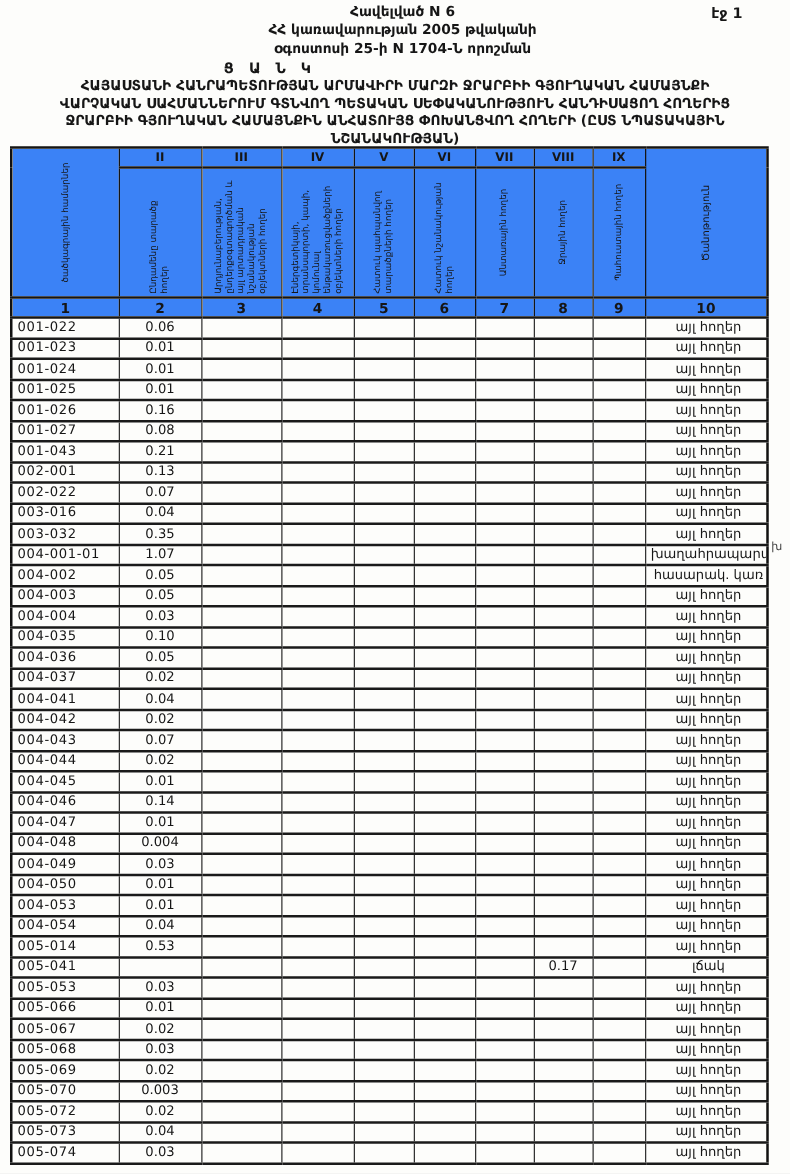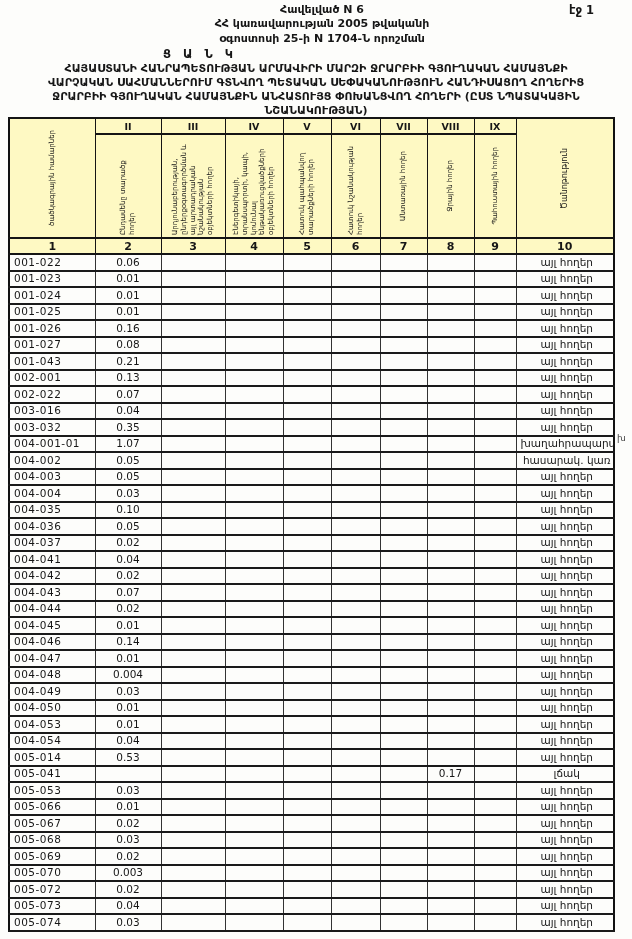--- a/index.html
+++ b/index.html
@@ -4,30 +4,30 @@
 <style>
   html,body { margin:0; padding:0; background:#e8e8e8; }
   .page {
     position:relative; width:632px; height:939px; margin:0 auto;
     background:#fdfdfb; color:#161616;
     font-family:"DejaVu Sans", sans-serif;
     overflow:hidden;
   }
   .appendix { padding-top:3px; text-align:center; font-weight:bold; font-size:11px; line-height:1.3;padding-left:12px; }
   .page-num { position:absolute; top:3px; right:38px; font-weight:bold; font-size:11.5px; }
-  .list-heading { width:400px; text-align:center; font-weight:bold; font-size:11.5px; letter-spacing:4px; margin-top:1px; }
+  .list-heading { width:400px; text-align:center; font-weight:bold; font-size:11.5px; letter-spacing:4px; margin-top:1px;padding-left:16px; }
   .doc-title { text-align:center; font-weight:bold; font-size:11px; line-height:1.28; margin-top:1px; }
 
   table.main {
     position:absolute; left:8px; top:117px; width:605px;
     border-collapse:collapse; table-layout:fixed;
     border:2px solid #111;
   }
   th, td { border:1px solid #222; padding:0; overflow:hidden; }
-  thead th { border-color:#151515; border-width:2px 1px; font-weight:bold; background:#fef9c3; }
+  thead th { border-color:#151515; border-width:2px 1px; font-weight:bold; background:#3b82f6; }
   th.roman { height:14px; font-size:9.5px; font-weight:bold; text-align:center; }
   th.vhead { height:102px; vertical-align:middle; }
   .vtext {
     writing-mode: vertical-rl; transform: rotate(180deg);
     font-size:7px; font-weight:normal; line-height:1.25;
     max-height:98px; margin:1px auto; text-align:left; white-space:normal;
   }
   .vtext.big { font-size:8px; }
   th.numrow { height:14px; font-size:11px; font-weight:bold; text-align:center; border-width:2px 1px; }
   tbody td {

